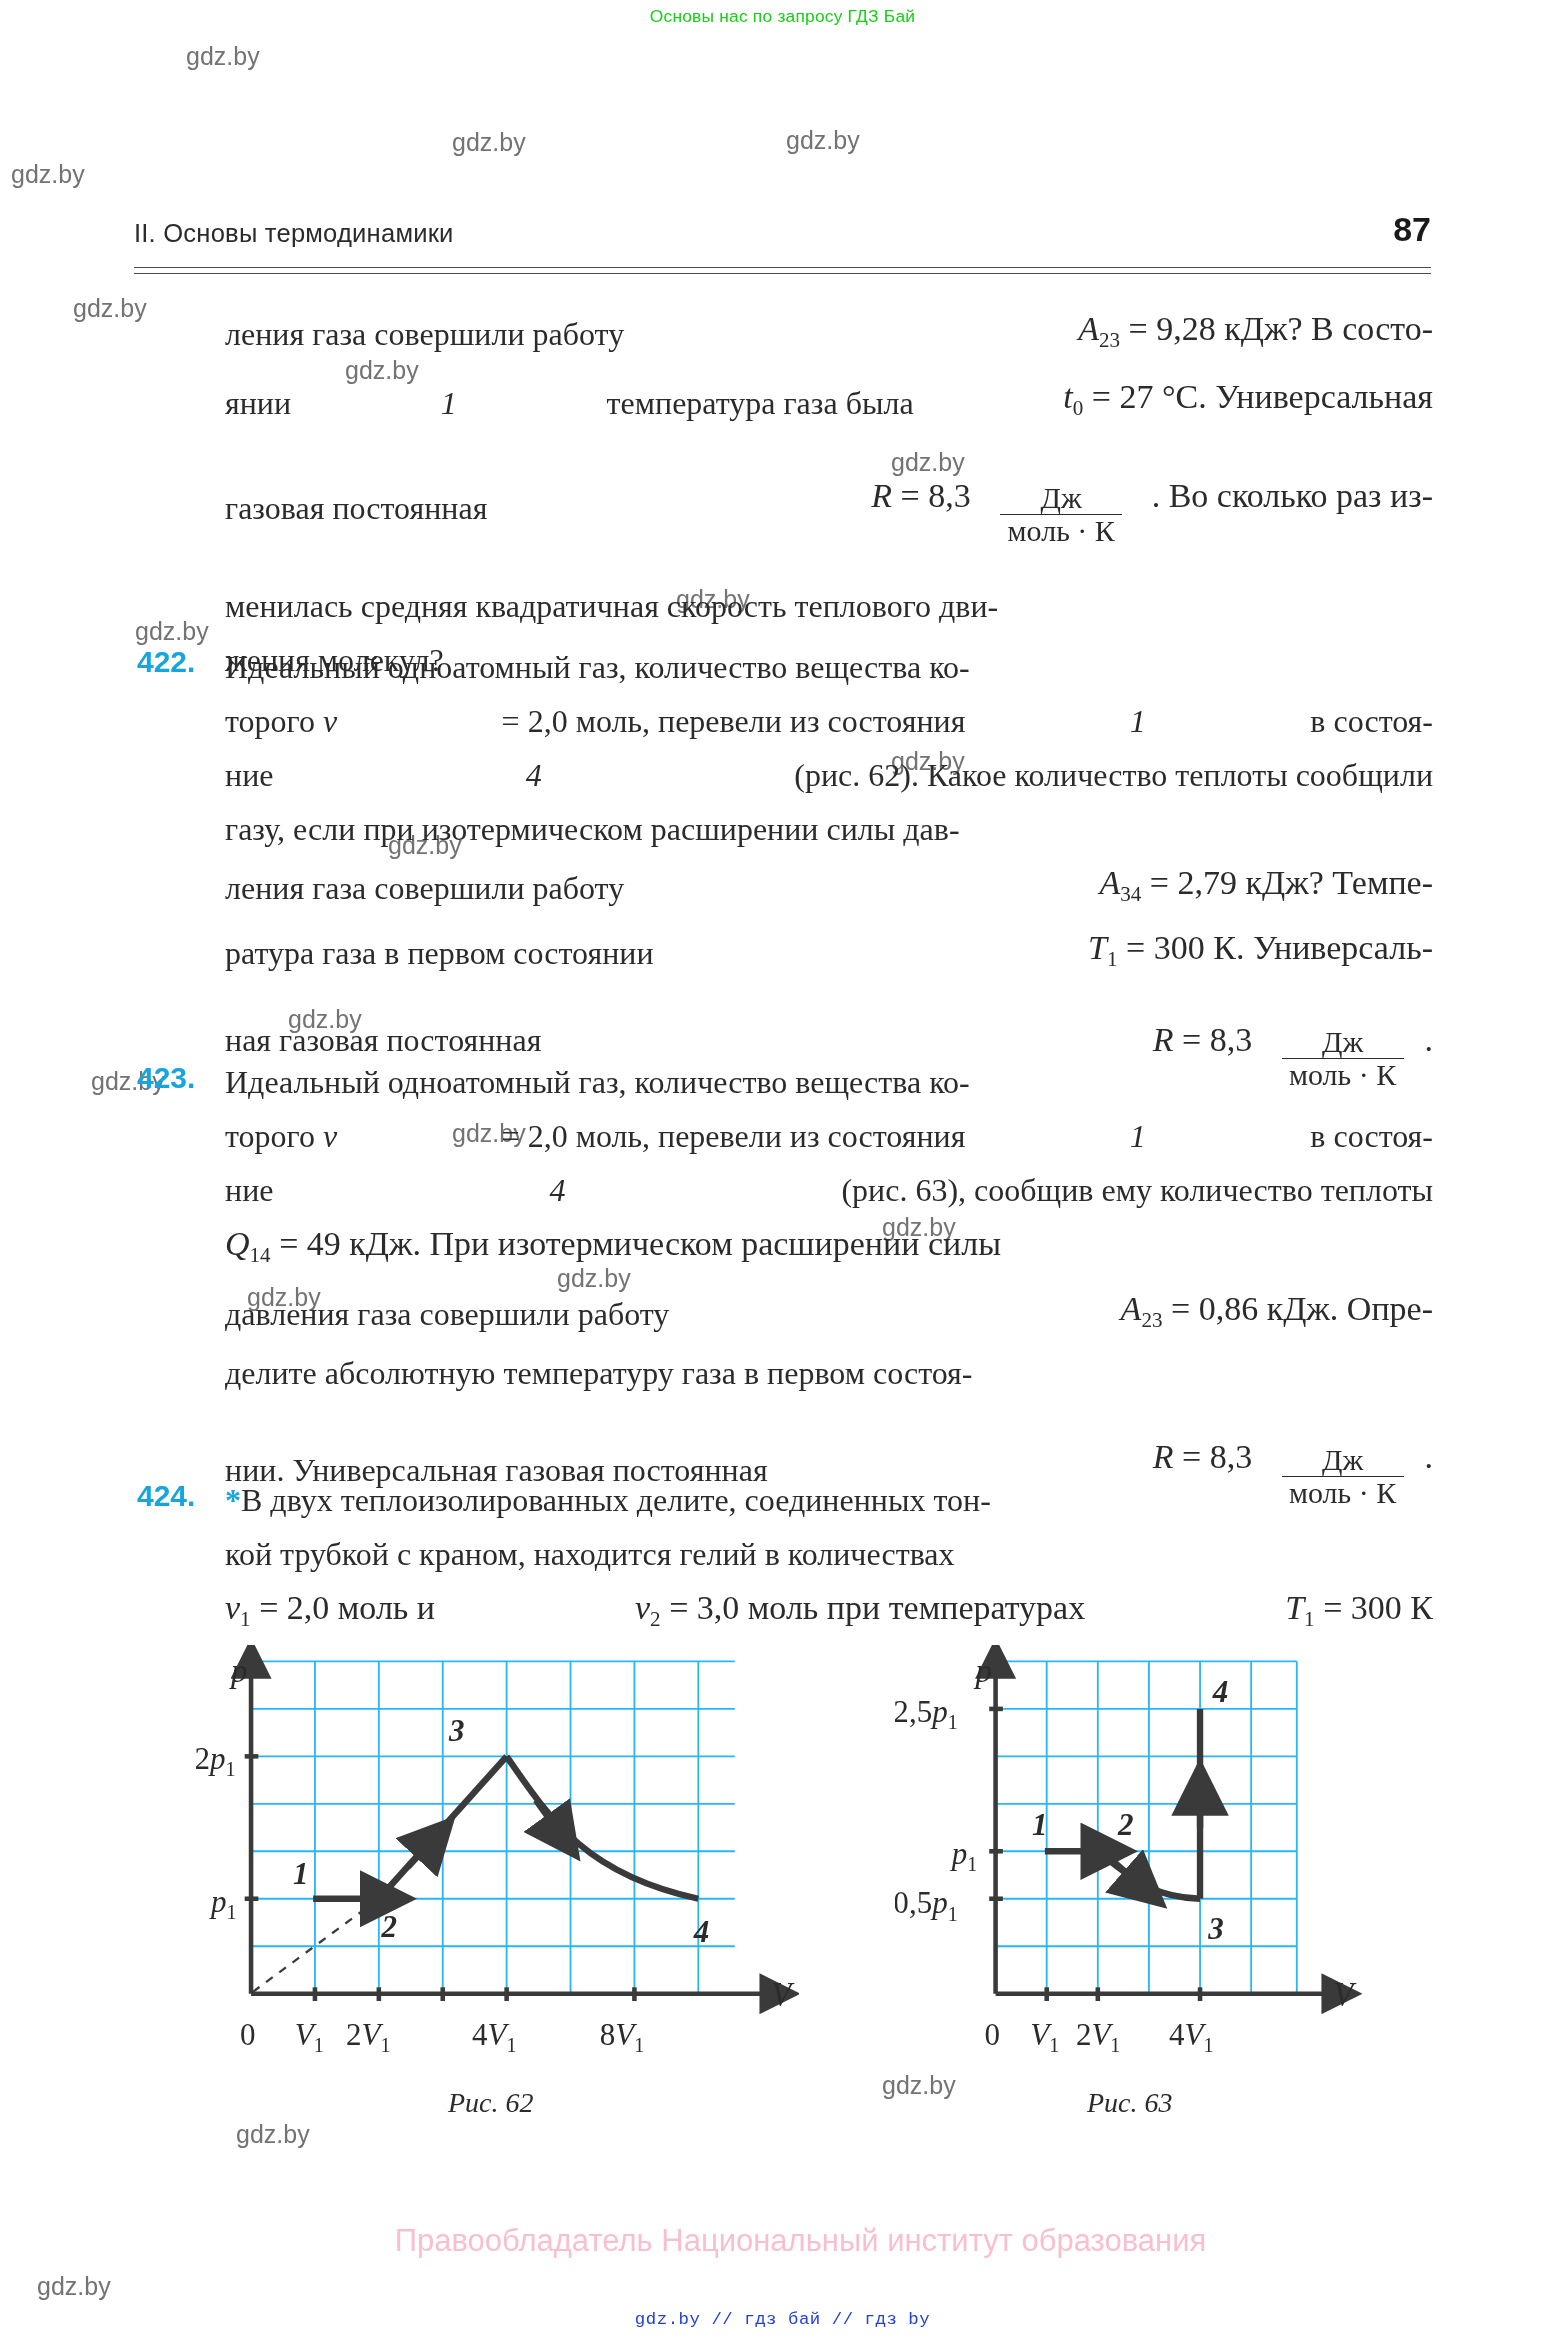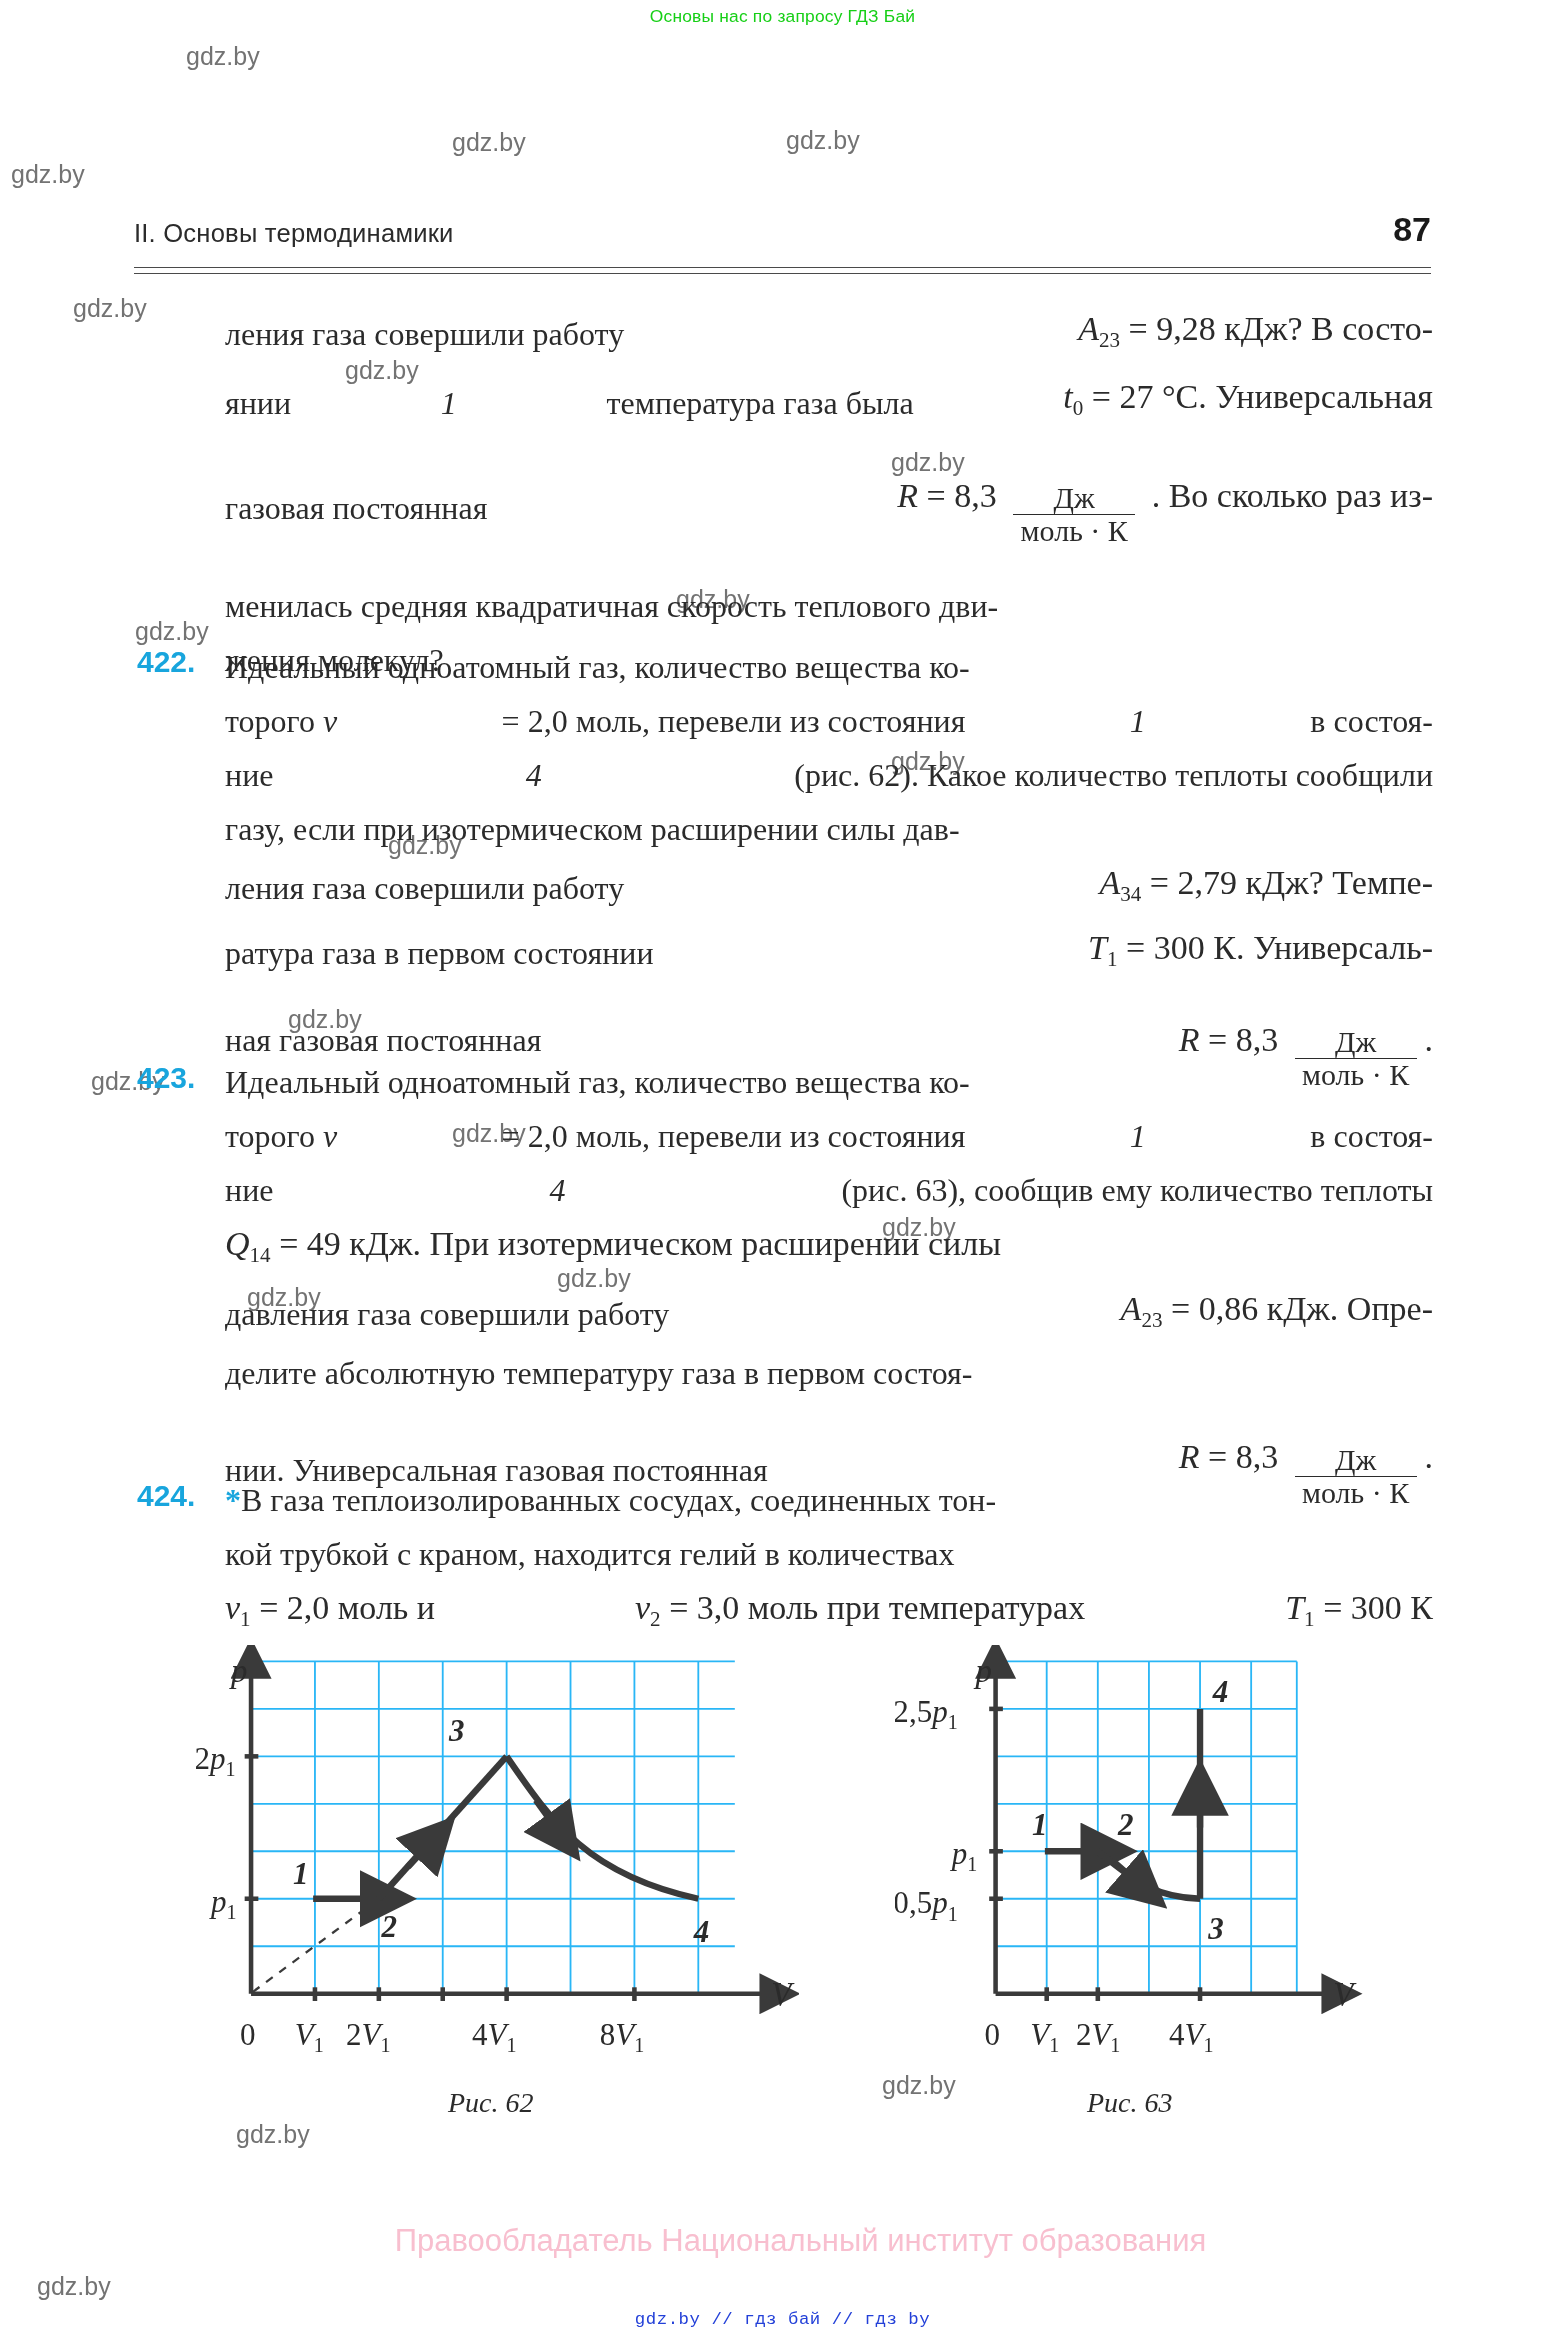--- a/index.html
+++ b/index.html
@@ -31,21 +31,21 @@
   .num{position:absolute;left:137px;font-family:"Liberation Sans","DejaVu Sans",sans-serif;
        font-weight:bold;font-size:30px;color:#18a5dd;}
   .ln{display:block;white-space:nowrap;}
   .just{display:flex;justify-content:space-between;white-space:nowrap;align-items:center;}
   .it{font-style:italic;}
   .math{font-size:34px;letter-spacing:0;}
   .mv{font-style:italic;font-family:"Liberation Serif","DejaVu Serif",serif;}
   sub{font-size:.62em;vertical-align:-0.32em;}
 
   
-  .frac{display:inline-block;vertical-align:-1.15em;text-align:center;margin:0 8px;
+  .frac{display:inline-block;vertical-align:-1.15em;text-align:center;margin:0 21px;
         font-size:30px;line-height:1.08;position:relative;top:.0em;}
   .frac .nu{display:block;padding:0 7.3px;}
   .frac .de{display:block;padding:0 7.3px;border-top:1.8px solid #2b2b2b;}
 
   
   .figwrap{position:absolute;}
   .figcap{position:absolute;font-style:italic;font-size:28px;
           font-family:"Liberation Serif","DejaVu Serif",serif;color:#2b2b2b;}
 
   
@@ -204,21 +204,21 @@
       <span class="frac">
         <span class="nu">Дж</span>
         <span class="de">моль · К</span>
       </span><span>.</span>
     </span>
   </span>
 </div>
 
 <div class="num" style="top:1479px;">424.</div>
 <div class="block" style="top:1473px;">
-  <span class="ln"><span style="color:#18a5dd;font-weight:bold;">*</span><span>В газа теплоизолированных сосудах, соединенных тон-</span></span>
+  <span class="ln"><span style="color:#18a5dd;font-weight:bold;">*</span><span>В двух теплоизолированных делите, соединенных тон-</span></span>
   <span class="ln">кой трубкой с краном, находится гелий в количествах</span>
   <span class="just">
     <span class="math">
       <i class="mv">ν</i><sub>1</sub>
       <span>= 2,0 моль и</span>
     </span>
     <span class="math">
       <i class="mv">ν</i><sub>2</sub>
       <span>= 3,0 моль при температурах</span>
     </span>

